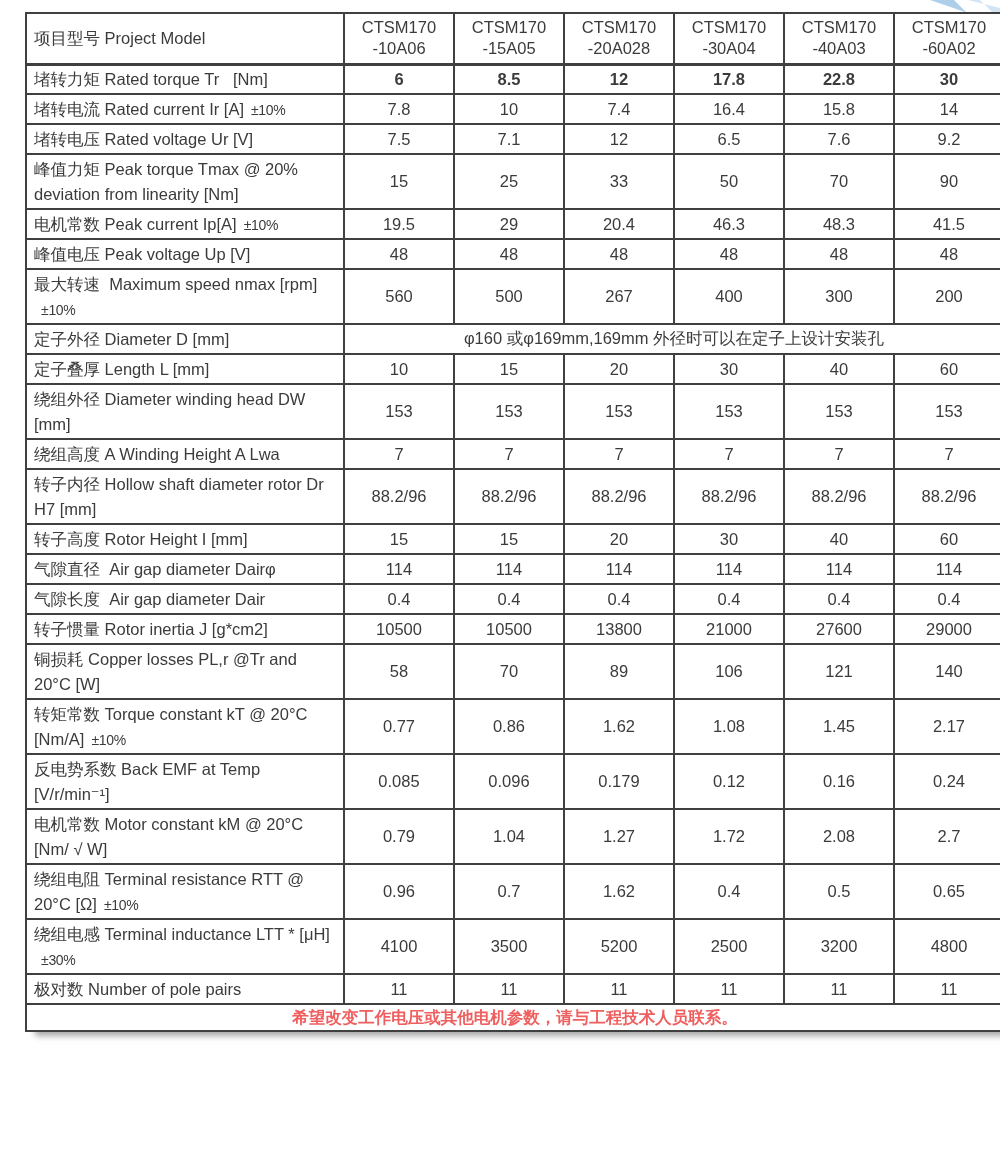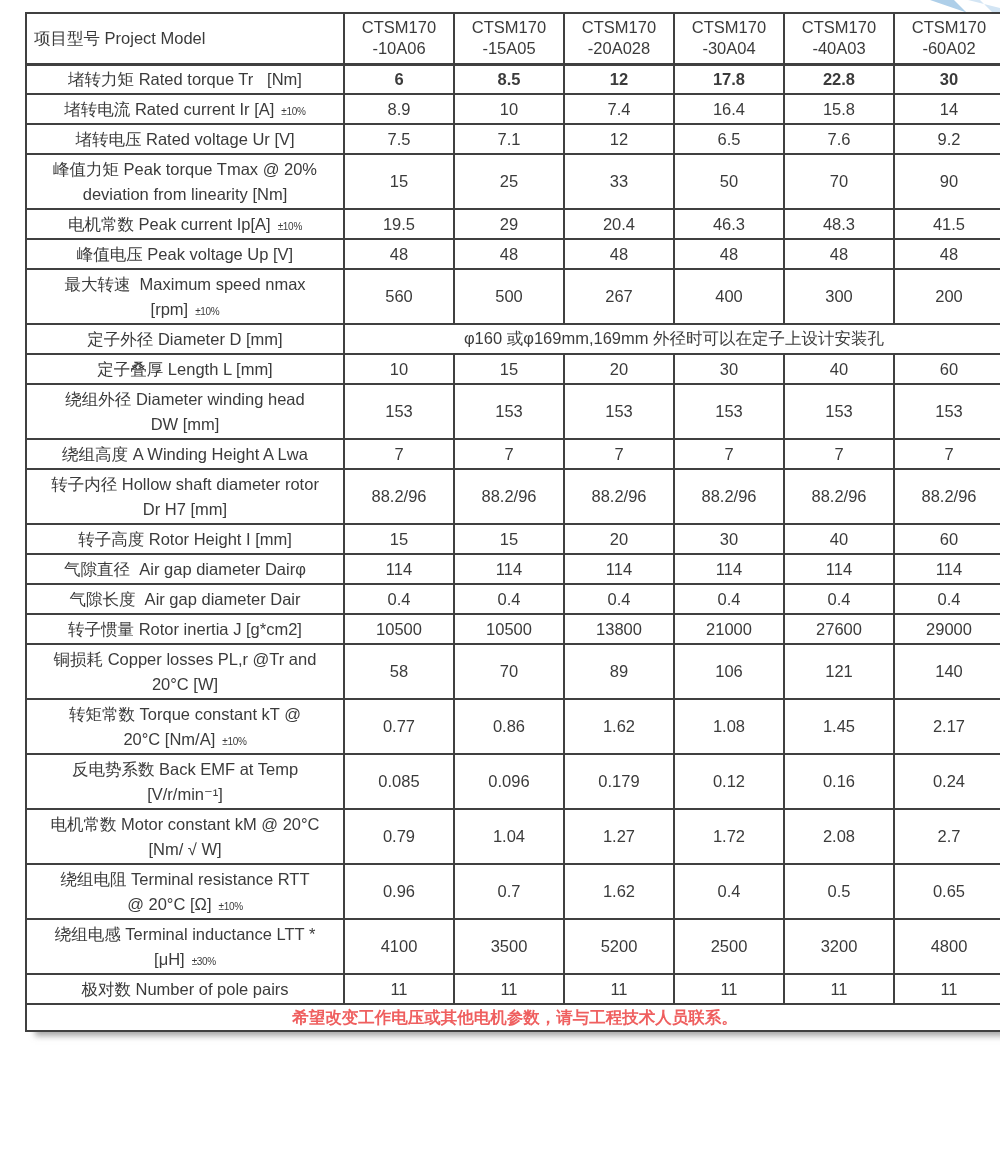--- a/index.html
+++ b/index.html
@@ -33,26 +33,26 @@
     vertical-align: middle; line-height: 1.28;
     border-bottom-width: 3px;
   }
   thead th.label-head { text-align: left; padding: 2px 7px; }
   thead th.model-cell { }
 
   tbody td { height: 30px; }
   tbody tr.tall td { height: 55px; }
 
   td.label-cell {
-    text-align: center; padding: 1px 23px; font-size: 16.5px;
+    text-align: left; padding: 1px 7px; font-size: 16.5px;
     line-height: 1.5; vertical-align: middle;
   }
   td.label-cell .label-text { white-space: pre-wrap; }
   td.label-cell .note {
-    font-size: 10px; margin-left: 7px; white-space: nowrap; letter-spacing: -0.3px;
+    font-size: 14px; margin-left: 7px; white-space: nowrap; letter-spacing: -0.3px;
   }
 
   td.value-cell {
     text-align: center; font-size: 16.5px; vertical-align: middle;
     padding: 1px 2px;
   }
   tr.bold-values td.value-cell { font-weight: bold; }
   td.merged-cell { text-align: center; }
 
   tfoot td.footer-note {
@@ -111,21 +111,21 @@
           <td class="label-cell"><span class="label-text">堵转力矩 Rated torque Tr   [Nm]</span></td>
           <td class="value-cell">6</td>
           <td class="value-cell">8.5</td>
           <td class="value-cell">12</td>
           <td class="value-cell">17.8</td>
           <td class="value-cell">22.8</td>
           <td class="value-cell">30</td>
         </tr>
         <tr>
           <td class="label-cell"><span class="label-text">堵转电流 Rated current Ir [A]</span><span class="note">±10%</span></td>
-          <td class="value-cell">8.9</td>
+          <td class="value-cell">7.8</td>
           <td class="value-cell">10</td>
           <td class="value-cell">7.4</td>
           <td class="value-cell">16.4</td>
           <td class="value-cell">15.8</td>
           <td class="value-cell">14</td>
         </tr>
         <tr>
           <td class="label-cell"><span class="label-text">堵转电压 Rated voltage Ur [V]</span></td>
           <td class="value-cell">7.5</td>
           <td class="value-cell">7.1</td>

